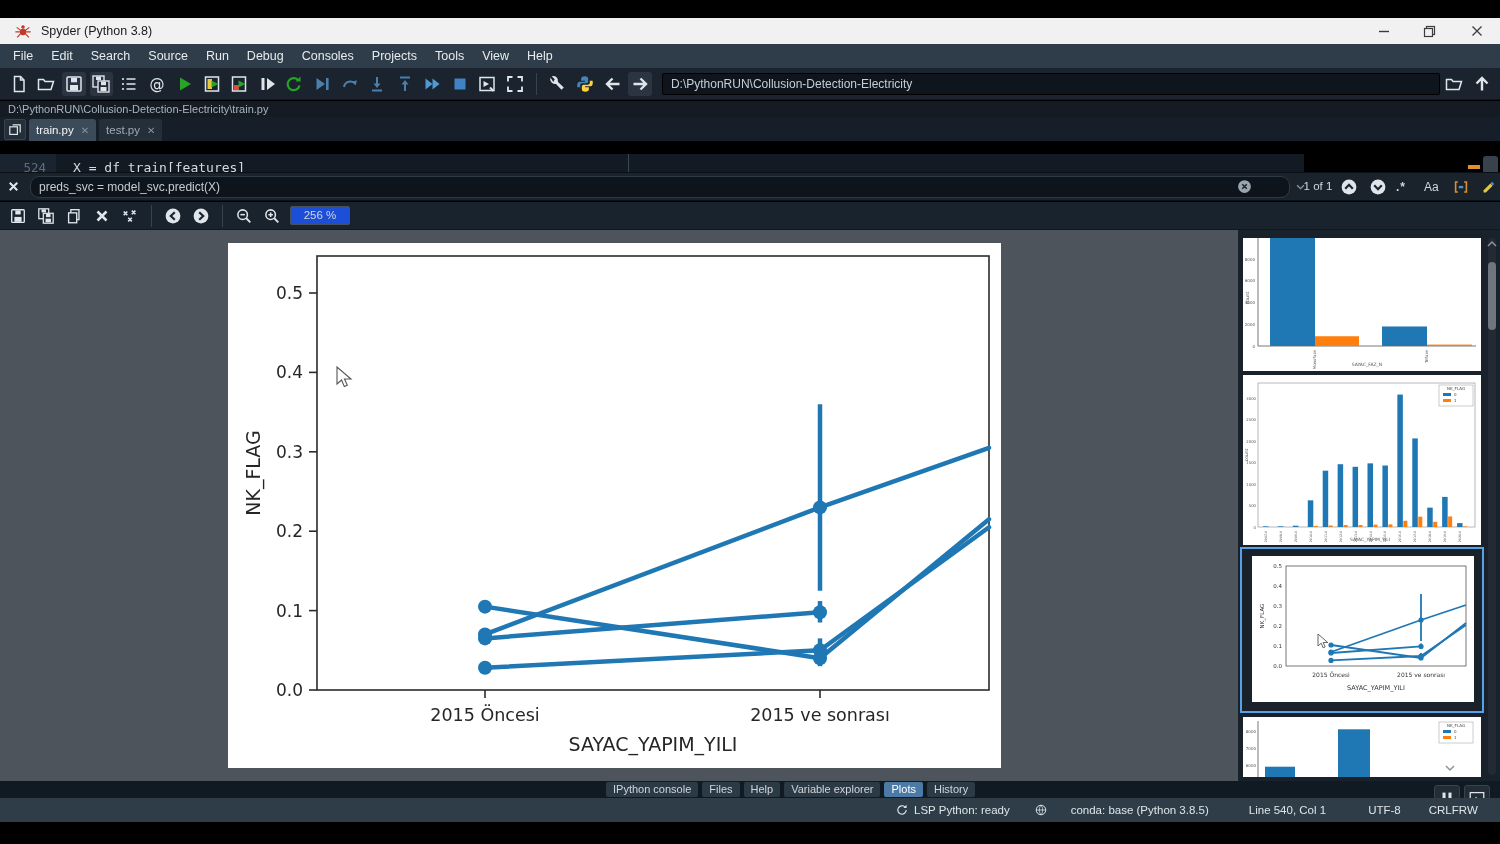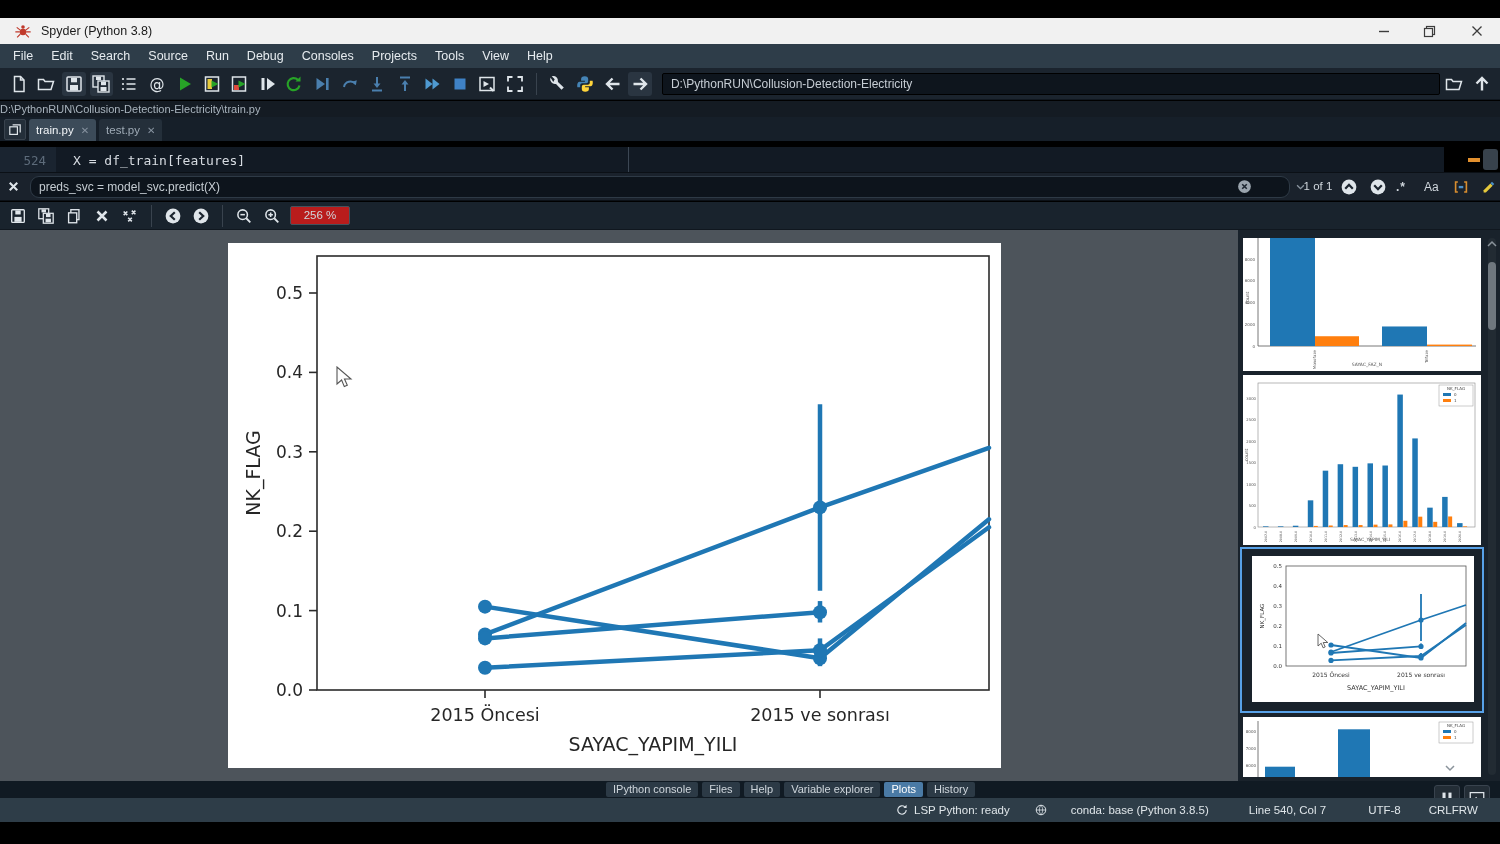--- a/index.html
+++ b/index.html
@@ -21,33 +21,33 @@
   #toolbar { position:absolute; left:0; top:68px; width:1500px; height:32px; background:#1b242e;
     display:flex; align-items:center; padding-left:5px; border-bottom:1px solid #10171f; }
   .tbtn { width:24px; height:24px; margin:0 2px; display:flex; align-items:center; justify-content:center; border-radius:3px; }
   .tbtn.boxed { background:#2a3541; }
   .tsep { width:1px; height:22px; background:#39434e; margin:0 7px; }
   #workdir-box { margin-left:8px; width:792px; height:22px; background:#0e151d; border:1px solid #000;
     color:#c6cdd4; font-size:12px; padding:0 8px; border-radius:2px; }
   #toolbar .right { margin-left:auto; display:flex; margin-right:4px; }
 
   #breadcrumb { position:absolute; left:0; top:101px; width:1500px; height:16px; background:#141b23;
-    color:#a9b4be; font-size:11px; line-height:16px; padding-left:0; }
+    color:#a9b4be; font-size:11px; line-height:16px; padding-left:8px; }
 
   #tabbar { position:absolute; left:0; top:117px; width:1500px; height:24px; background:#161f29; display:flex; align-items:flex-end; }
   #browse-tabs { width:22px; height:21px; margin:0 3px 1px 4px; background:#242f3a; border:1px solid #39434e;
     border-radius:2px; display:flex; align-items:center; justify-content:center; }
   .edtab { height:22px; display:flex; align-items:center; padding:0 7px; margin-right:3px;
     font-size:11.5px; border-radius:3px 3px 0 0;margin-top:48px; }
   .edtab.active { background:#3c4b59; color:#f2f5f8; }
   .edtab.inactive { background:#242f3a; color:#9fabb6; }
   .edtab .tx { margin-left:7px; color:#8793a0; font-size:10px; }
   .row-hamb { position:absolute; right:5px; width:20px; height:20px; }
 
-  #editorrow { position:absolute; left:0; top:147px; width:1444px; height:30px; background:#121a24; }
+  #editorrow { position:absolute; left:0; top:154px; width:1304px; height:30px; background:#121a24; }
   #gutter { position:absolute; left:0; top:0; width:56px; height:30px; background:#1a2430;
     color:#5d6b7a; font-family:"DejaVu Sans Mono", monospace; font-size:12.5px; text-align:right;
     padding:6px 10px 0 0; }
   #codeline { position:absolute; left:73px; top:6px; color:#d6dbe1; font-family:"DejaVu Sans Mono", monospace; font-size:13px; }
   #colguide { position:absolute; left:628px; top:0; width:1px; height:30px; background:#3c4754; }
   #ed-marker { position:absolute; left:1468px; top:11px; width:12px; height:4px; background:#e2902e; }
   #ed-scroll { position:absolute; left:1483px; top:2px; width:15px; height:21px; background:#38424c; border-radius:3px; }
 
   #findbar { position:absolute; left:0; top:172px; width:1500px; height:29px; background:#1a222c;
     border-top:1px solid #0b1016; border-bottom:1px solid #0b1016; }
@@ -56,21 +56,21 @@
     border:1px solid #2e3a46; border-radius:9px; color:#c5ccd2; font-size:12px; padding:0 26px 0 8px; }
   .find-ico { position:absolute; top:5px; width:18px; height:18px; }
   #find-matches { position:absolute; left:1298px; top:7px; width:40px; text-align:center; color:#cfd6dc; font-size:11.5px; }
   #find-regex { position:absolute; left:1396px; top:7px; color:#cfd6dc; font-size:12px; font-weight:bold; letter-spacing:1px; }
   #find-case { position:absolute; left:1424px; top:7px; color:#cfd6dc; font-size:12px; }
 
   #plotsbar { position:absolute; left:0; top:202px; width:1500px; height:28px; background:#19232d;
     display:flex; align-items:center; padding-left:4px; border-bottom:1px solid #10171f; }
   .pbtn { width:24px; height:24px; margin:0 2px; display:flex; align-items:center; justify-content:center; }
   #zoombox { width:60px; height:19px; border:1px solid #46515c; border-radius:2px; color:#cfd6dc;
-    font-size:11.5px; text-align:center; line-height:17px; margin-left:4px; background:#b91c1c; }
+    font-size:11.5px; text-align:center; line-height:17px; margin-left:4px; background:#1d4ed8; }
 
   
   #mainpane { position:absolute; left:0; top:230px; width:1238px; height:551px; background:#4d545b; overflow:hidden; }
   #mainchart { position:absolute; left:228px; top:13px; background:#fff; }
   #main-cursor { position:absolute; left:336px; top:136px; }
 
   #thumbpanel { position:absolute; left:1238px; top:230px; width:262px; height:551px; background:#19222b; overflow:hidden; }
   .thumbcard { position:absolute; background:#fff; overflow:hidden; }
   #thumb3-sel { position:absolute; left:2px; top:317px; width:244px; height:166px; border:2px solid #57a1e8; background:#19222b; }
   #vscroll { position:absolute; left:250px; top:8px; width:8px; height:537px; background:#222b33; border-radius:4px; }
@@ -684,21 +684,21 @@
       <span class="stitem" style="margin-left: 24px; gap: 23px;">
         <span>
           <svg width="14" height="14" viewBox="0 0 20 20">
             <circle cx="10" cy="10" r="6.8" fill="none" stroke="#dfe5ea" stroke-width="1.4"></circle>
             <path d="M3.2 10h13.6M10 3.2c3.2 3.4 3.2 10.2 0 13.6-3.2-3.4-3.2-10.2 0-13.6z" fill="none" stroke="#dfe5ea" stroke-width="1.1"></path>
           </svg>
         </span>
         <span>conda: base (Python 3.8.5)</span>
       </span>
       <span class="stitem" style="margin-left: 40px;">
-        <span>Line 540, Col 7</span>
+        <span>Line 540, Col 1</span>
       </span>
       <span class="stitem" style="margin-left: 42px;">
         <span>UTF-8</span>
       </span>
       <span class="stitem" style="margin-left: 28px;">
         <span>CRLF</span>
       </span>
       <span class="stitem" style="">
         <span>RW</span>
       </span>

